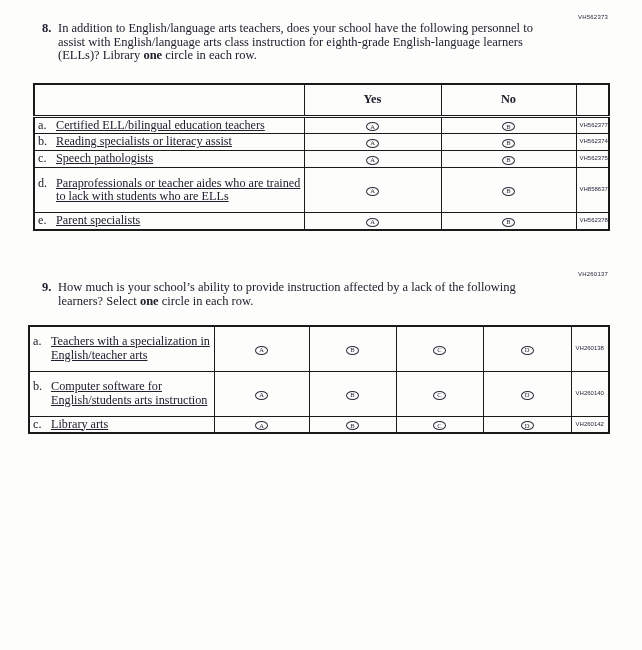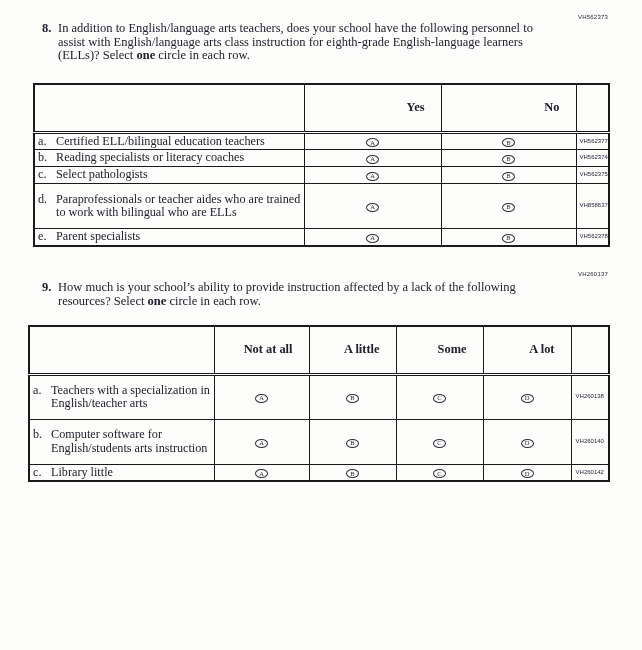--- a/index.html
+++ b/index.html
@@ -48,32 +48,32 @@
     line-height:13.5px;
     color:#20202e;
   }
   table.qtable, table.qtable td, table.qtable th{
     border:1px solid #1a1a1a;
   }
   table.qtable{border-width:2px;}
   table.qtable th{
     font-size:12.4px;
     font-weight:bold;
-    text-align:right;
+    text-align:center;
     border-bottom:3px double #1a1a1a;
-    padding:16px;
+    padding:8px;
   }
   table.qtable td{
     vertical-align:middle;
     padding:1px 3px;
   }
   td.labelcell{padding:2px 4px 2px 4px;}
   .labelwrap{display:flex;align-items:flex-start;}
   .rowletter{flex:0 0 18px;}
-  .rowtext{flex:1;}
+  .rowtext{flex:1;text-decoration:underline;}
   td.optcell{text-align:center;}
   td.codecell{
     font-family:"Liberation Sans", sans-serif;
     font-size:6px;
     color:#26263a;
     text-align:center;
     padding:0 1px;
   }
   .oval{
     display:inline-flex;
@@ -95,21 +95,21 @@
 </style>
 </head>
 <body>
 
 <div class="page">
 
   <div class="vh-code" style="top:14px;">VH562373</div>
 
   <div class="question" style="top:22px; width:502px;">
     <span class="qnum">8.</span>
-    <div class="qtext"><span>In addition to English/language arts teachers, does your school have the following personnel to assist with English/language arts class instruction for eighth-grade English-language learners (ELLs)? Select </span><b>one</b><span> circle in each row.</span></div>
+    <div class="qtext"><span>In addition to English/language arts teachers, does your school have the following personnel to assist with English/language arts class instruction for eighth-grade English-language learners (ELLs)? Library </span><b>one</b><span> circle in each row.</span></div>
   </div>
 
   <table class="qtable" style="top:83px; left:33px; width:575px;">
     <colgroup>
       <col style="width:270px">
         <col style="width:137px">
         <col style="width:135px">
         <col style="width:33px">
     </colgroup>
     <tbody>
@@ -131,51 +131,51 @@
             </span></td>
       <td class="optcell"><span class="oval">
               <span>B</span>
             </span></td>
       <td class="codecell">VH562377</td>
     </tr>
     <tr class="h-sm">
       <td class="labelcell">
         <div class="labelwrap">
               <span class="rowletter">b.</span>
-              <span class="rowtext">Reading specialists or literacy coaches</span>
+              <span class="rowtext">Reading specialists or literacy assist</span>
             </div>
       </td>
       <td class="optcell"><span class="oval">
               <span>A</span>
             </span></td>
       <td class="optcell"><span class="oval">
               <span>B</span>
             </span></td>
       <td class="codecell">VH562374</td>
     </tr>
     <tr class="h-sm">
       <td class="labelcell">
         <div class="labelwrap">
               <span class="rowletter">c.</span>
-              <span class="rowtext">Select pathologists</span>
+              <span class="rowtext">Speech pathologists</span>
             </div>
       </td>
       <td class="optcell"><span class="oval">
               <span>A</span>
             </span></td>
       <td class="optcell"><span class="oval">
               <span>B</span>
             </span></td>
       <td class="codecell">VH562375</td>
     </tr>
     <tr class="h-lg">
       <td class="labelcell">
         <div class="labelwrap">
               <span class="rowletter">d.</span>
-              <span class="rowtext">Paraprofessionals or teacher aides who are trained to work with bilingual who are ELLs</span>
+              <span class="rowtext">Paraprofessionals or teacher aides who are trained to lack with students who are ELLs</span>
             </div>
       </td>
       <td class="optcell"><span class="oval">
               <span>A</span>
             </span></td>
       <td class="optcell"><span class="oval">
               <span>B</span>
             </span></td>
       <td class="codecell">VH858637</td>
     </tr>
@@ -194,41 +194,33 @@
             </span></td>
       <td class="codecell">VH562378</td>
     </tr>
   </tbody>
     </table>
 
   <div class="vh-code" style="top:271px;">VH260137</div>
 
   <div class="question" style="top:281px; width:512px;">
     <span class="qnum">9.</span>
-    <div class="qtext"><span>How much is your school’s ability to provide instruction affected by a lack of the following resources? Select </span><b>one</b><span> circle in each row.</span></div>
+    <div class="qtext"><span>How much is your school’s ability to provide instruction affected by a lack of the following learners? Select </span><b>one</b><span> circle in each row.</span></div>
   </div>
 
   <table class="qtable" style="top:325px; left:28px; width:580px;">
     <colgroup>
       <col style="width:185px">
         <col style="width:95px">
         <col style="width:87px">
         <col style="width:87px">
         <col style="width:88px">
         <col style="width:38px">
     </colgroup>
     <tbody>
-        <tr class="h-header">
-      <th></th>
-      <th>Not at all</th>
-      <th>A little</th>
-      <th>Some</th>
-      <th>A lot</th>
-      <th></th>
-    </tr>
     <tr class="h-lg">
       <td class="labelcell">
         <div class="labelwrap">
               <span class="rowletter">a.</span>
               <span class="rowtext">Teachers with a specialization in English/teacher arts</span>
             </div>
       </td>
       <td class="optcell"><span class="oval">
               <span>A</span>
             </span></td>
@@ -261,21 +253,21 @@
             </span></td>
       <td class="optcell"><span class="oval">
               <span>D</span>
             </span></td>
       <td class="codecell">VH260140</td>
     </tr>
     <tr class="h-sm">
       <td class="labelcell">
         <div class="labelwrap">
               <span class="rowletter">c.</span>
-              <span class="rowtext">Library little</span>
+              <span class="rowtext">Library arts</span>
             </div>
       </td>
       <td class="optcell"><span class="oval">
               <span>A</span>
             </span></td>
       <td class="optcell"><span class="oval">
               <span>B</span>
             </span></td>
       <td class="optcell"><span class="oval">
               <span>C</span>

